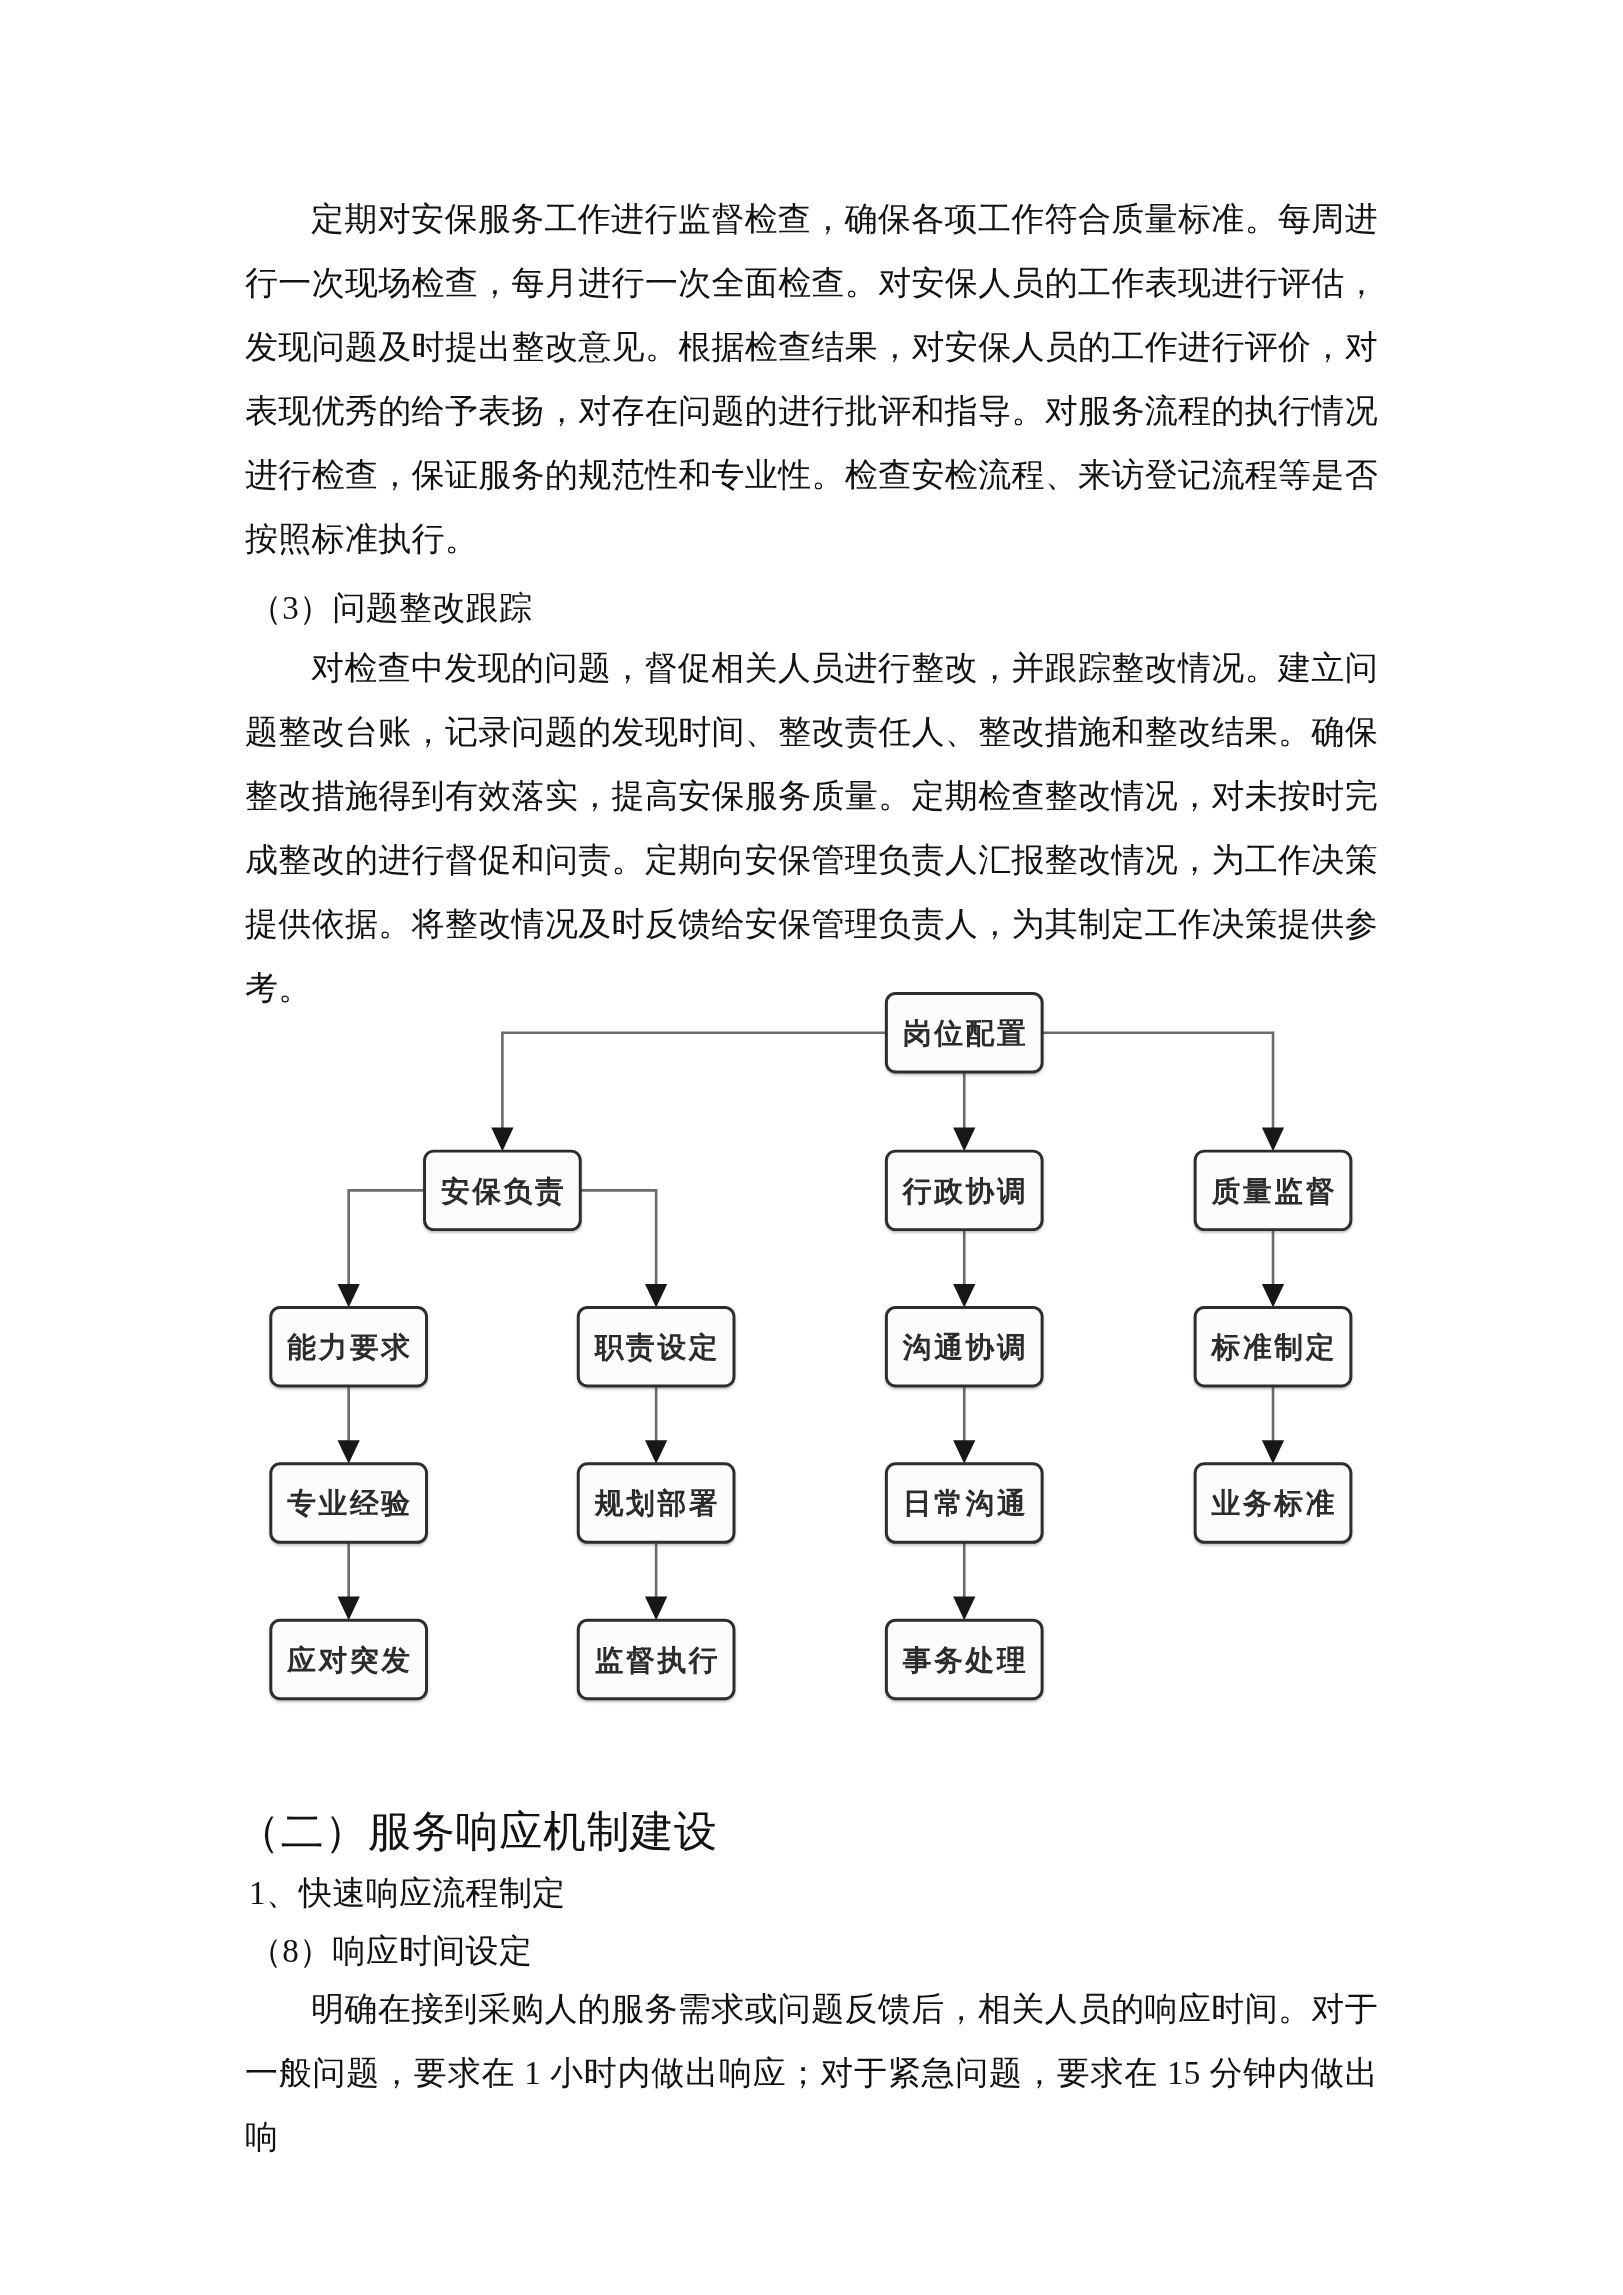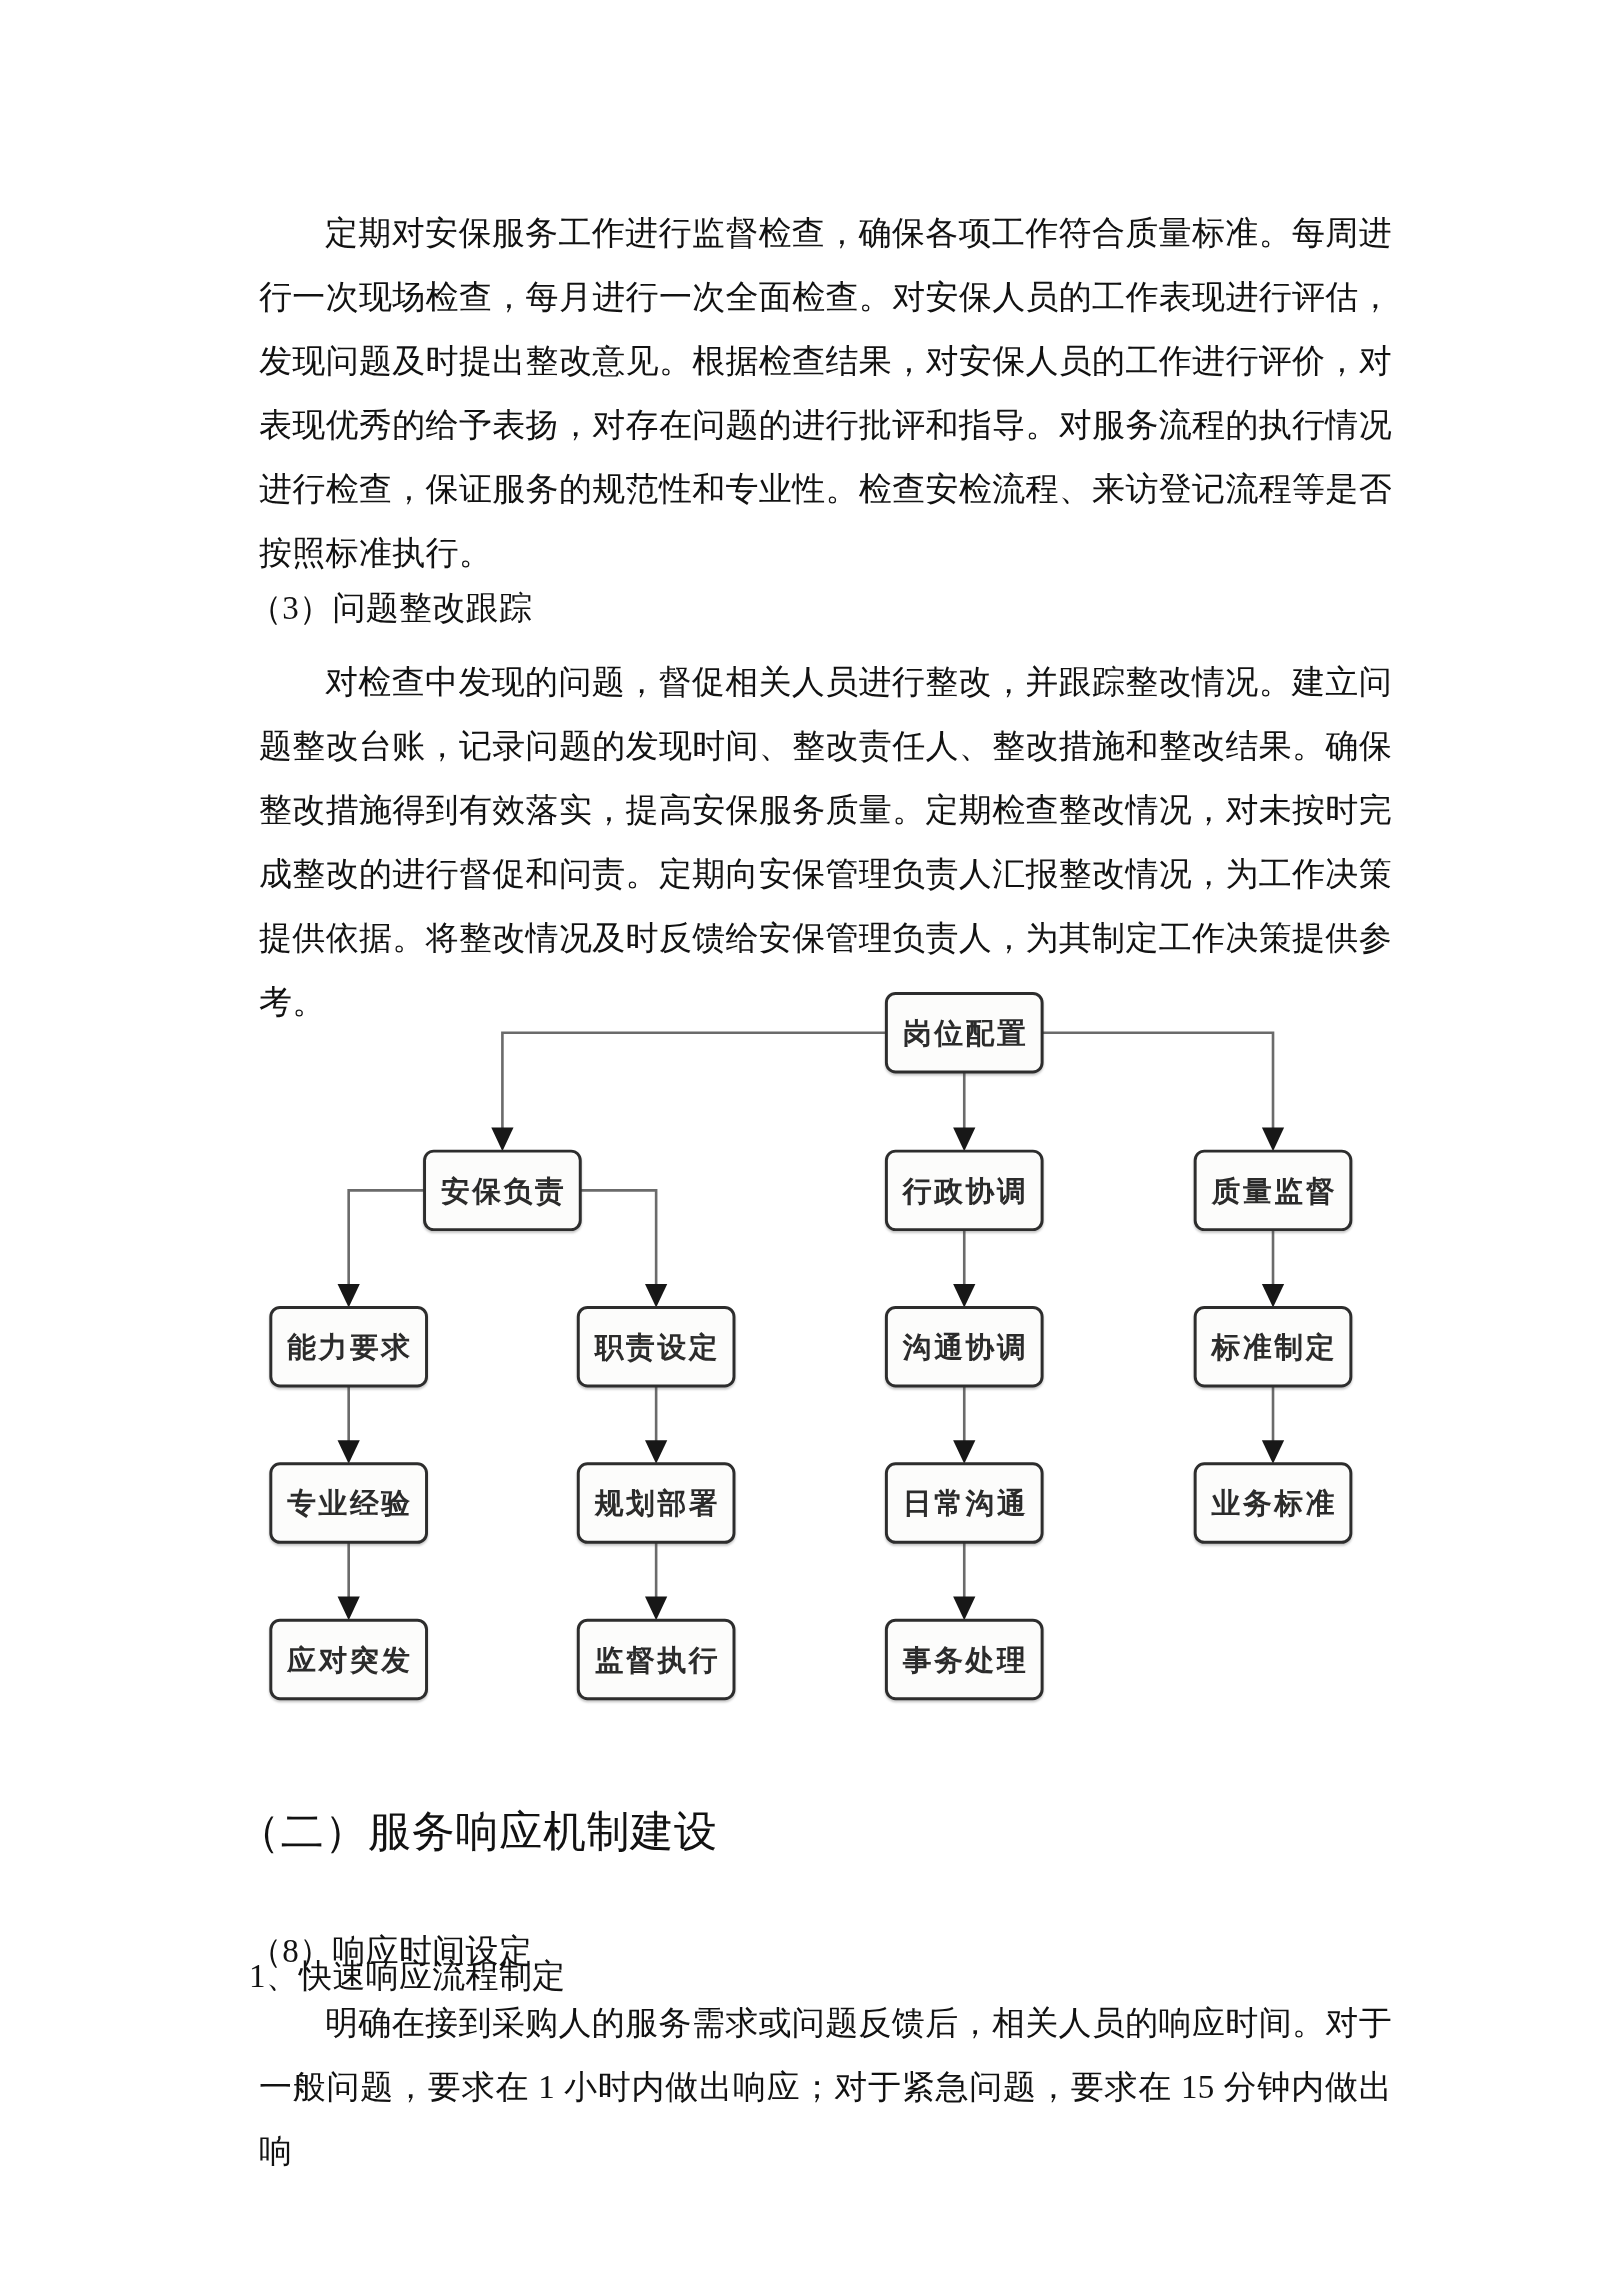--- a/index.html
+++ b/index.html
@@ -11,21 +11,21 @@
     font-family:"Liberation Serif","DejaVu Serif",serif;
     color:#121212;
   }
   .body-text {
     position:absolute;
     left:245px; width:1133px;
     font-size:33px; line-height:64px;
     letter-spacing:0.3px;
     text-align:justify;
     text-indent:2em;
-    margin:14px;
+    margin:0;
     word-break:break-all;
   }
   .line-heading {
     position:absolute;
     left:245px; width:1133px;
     font-size:33px; line-height:64px;
     letter-spacing:0.3px;
     margin:4px;
     white-space:nowrap;
   }
@@ -35,21 +35,21 @@
     font-size:43px; line-height:68px;
     letter-spacing:0.7px;
     margin:0;
     white-space:nowrap;
   }
   #p1 { top:187px; }
   #h-item3 { top:572px; }
   #p2 { top:636px; }
   #flowchart-wrap { position:absolute; left:0; top:967px; width:1399px; height:766px; }
   #sec2 { top:1798px; }
-  #sub1 { top:1940px; }
+  #sub1 { top:1857px; }
   #sub2 { top:1915px; }
   #p3 { top:1977px; }
   .fc-node rect {
     filter:drop-shadow(0px 3px 2px rgba(60,60,60,0.30));
   }
   .fc-node text {
     font-family:"DejaVu Sans","Liberation Sans",sans-serif;
     font-weight:bold;
     font-size:44px;
     letter-spacing:4px;

